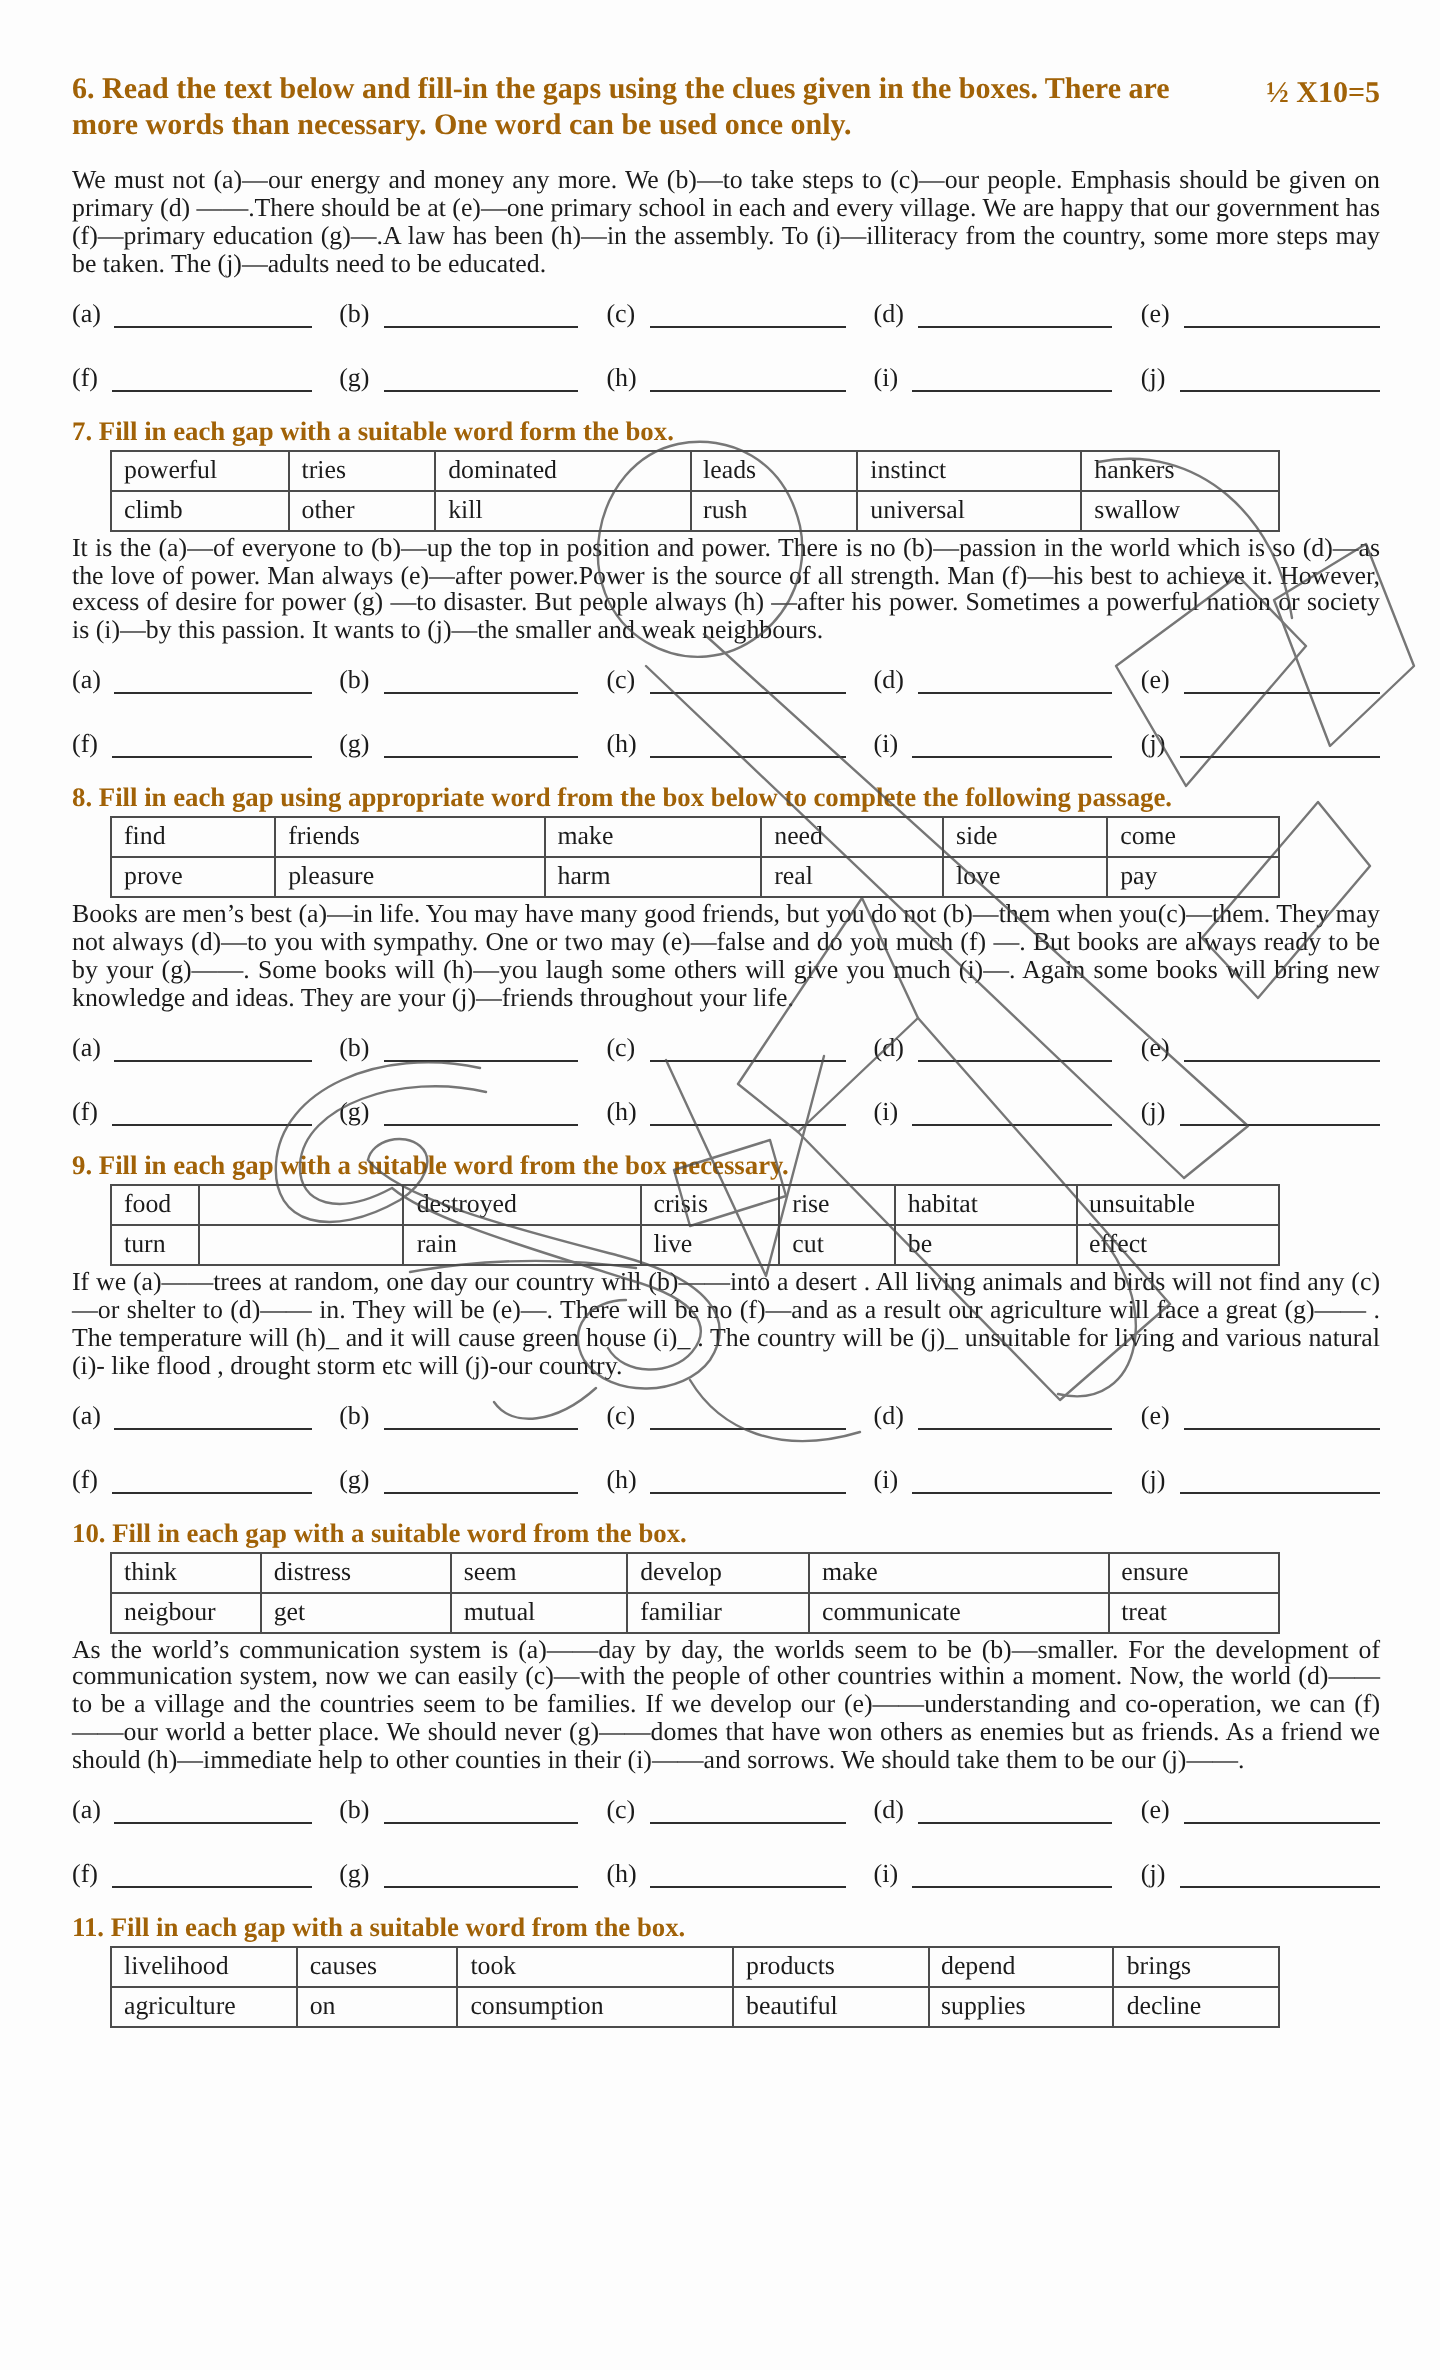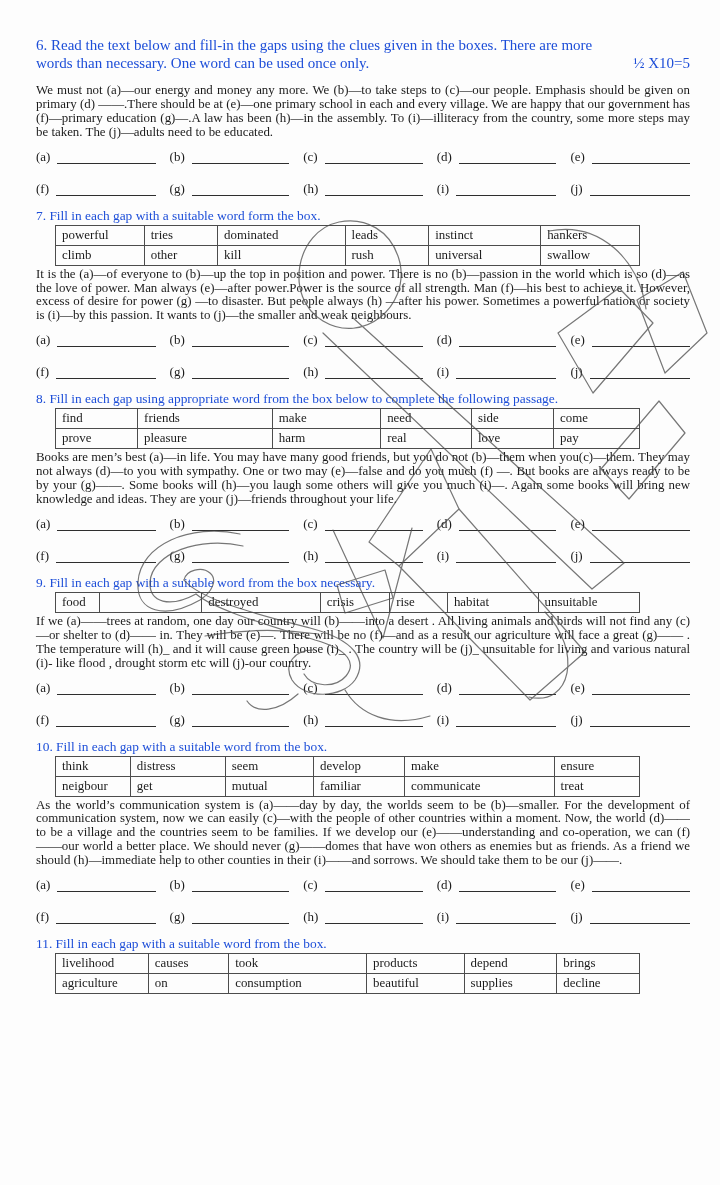--- a/index.html
+++ b/index.html
@@ -10,34 +10,34 @@
     color: #1b1b1b;
     overflow: hidden;
   }
   .page {
     position: absolute; inset: 0;
     padding: 36px 30px 0 36px;
     box-sizing: border-box;
   }
   .sec { margin-bottom: 12px; }
   .sec-head {
-    font-weight: normal;
+    font-weight: bold;
     font-size: 13.4px;
     line-height: 15px;
-    color: #1d4ed8;
+    color: #a16207;
     margin-bottom: 2px;
   }
   .sec6 .sec-head {
     font-size: 15px;
     line-height: 18px;
     position: relative;
     padding-right: 78px;
     margin-bottom: 12px;
   }
-  .marks { position: absolute; right: 0; bottom: 0; white-space: nowrap; }
+  .marks { position: absolute; right: 0; bottom: 16px; white-space: nowrap; }
   .passage {
     font-size: 12.9px;
     line-height: 13.9px;
     text-align: justify;
     margin: 2px 0 0 0;
   }
   table.word-box {
     border-collapse: collapse;
     table-layout: fixed;
     width: 89.5%;
@@ -305,20 +305,29 @@
         <tbody>
       <tr>
             <td>food</td>
             <td></td>
             <td>destroyed</td>
             <td>crisis</td>
             <td>rise</td>
             <td>habitat</td>
             <td>unsuitable</td>
           </tr>
+      <tr>
+            <td>turn</td>
+            <td></td>
+            <td>rain</td>
+            <td>live</td>
+            <td>cut</td>
+            <td>be</td>
+            <td>effect</td>
+          </tr>
     </tbody>
       </table>
     <p class="passage">If we (a)——trees at random, one day our country will (b)——into a desert . All living animals and birds will not find any (c)—or shelter to (d)—— in. They will be (e)—. There will be no (f)—and as a result our agriculture will face a great (g)—— . The temperature will (h)_ and it will cause green house (i)_ . The country will be (j)_ unsuitable for living and various natural (i)- like flood , drought storm etc will (j)-our country.</p>
     <div class="blanks">
         <span class="bcell">
           <span class="blab">(a)</span>
           <span class="bline"></span>
         </span>
         <span class="bcell">
           <span class="blab">(b)</span>

